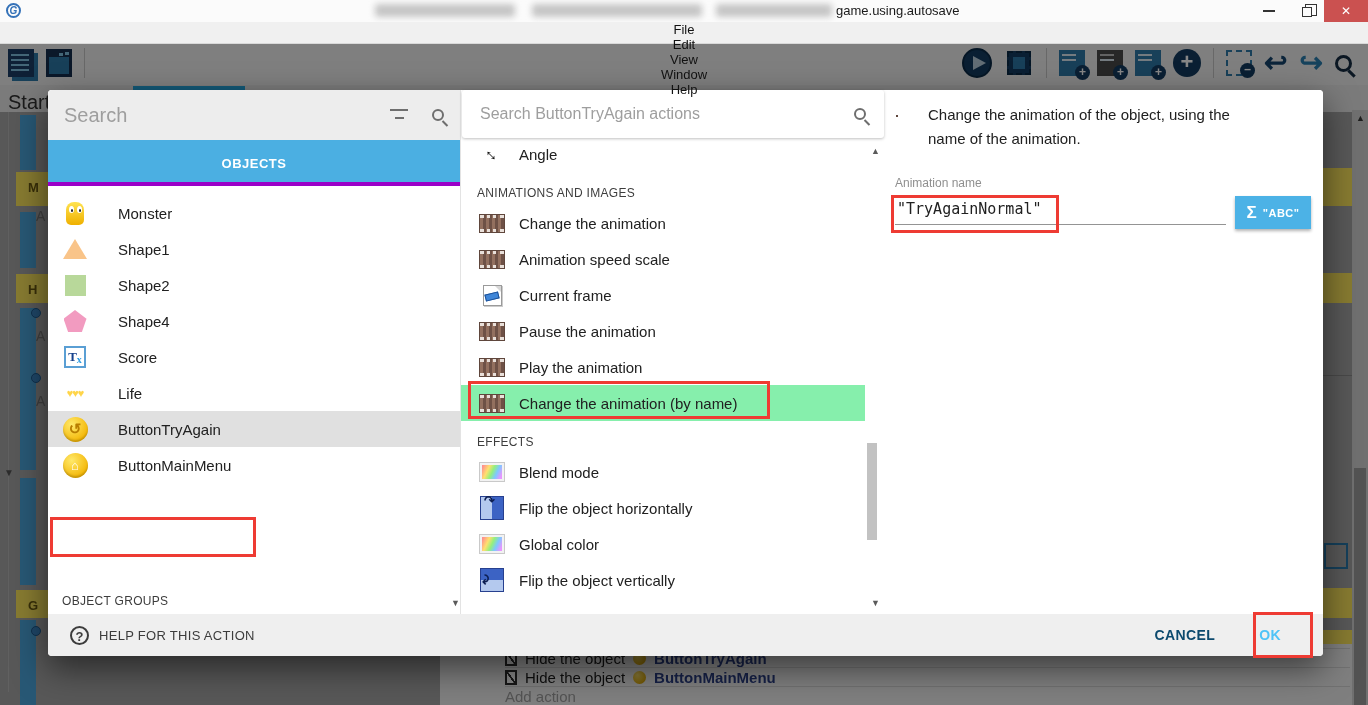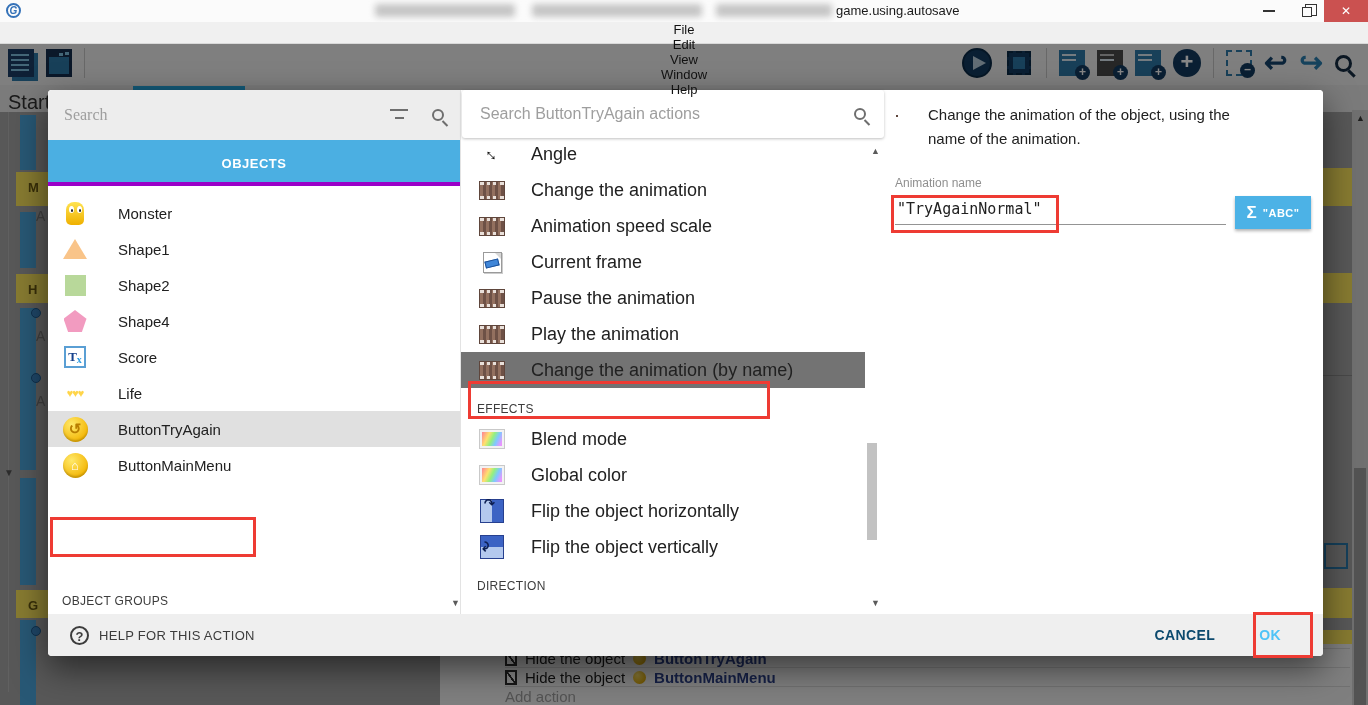--- a/index.html
+++ b/index.html
@@ -74,21 +74,21 @@
   .ic-dot { width:13px; height:13px; border-radius:50%; background:radial-gradient(circle at 35% 30%,#ffe36a,#d9a400 80%); flex:none; }
 
   
   .dialog { position:absolute; left:48px; top:90px; width:1275px; height:566px; z-index:20; background:#fff; border-radius:4px; box-shadow:0 12px 34px rgba(0,0,0,.55); }
   .panel { position:absolute; top:0; height:524px; overflow:hidden; }
   .panel-left { left:0; width:412px; border-top-left-radius:4px; }
   .panel-mid { left:412px; width:426px; border-left:1px solid #e3e3e3; }
   .panel-right { left:838px; width:437px; border-top-right-radius:4px; }
 
   .search-left { position:absolute; left:0; top:0; width:412px; height:50px; background:#ededed; border-top-left-radius:4px; display:flex; align-items:center; padding:0 16px; }
-  .search-left input { flex:1; border:none; background:transparent; outline:none; font-size:16px; color:#333; font-family:Liberation Serif, serif; }
+  .search-left input { flex:1; border:none; background:transparent; outline:none; font-size:20px; color:#333; font-family:Liberation Sans, sans-serif; }
   .search-left input::placeholder, .search-mid input::placeholder { color:#9e9e9e; }
   .filter-icon { width:18px; height:12px; margin-right:24px; background:
       linear-gradient(#6e6e6e,#6e6e6e) top center/18px 2px no-repeat,
       linear-gradient(#6e6e6e,#6e6e6e) bottom 2px center/9px 2px no-repeat; }
   .mag { width:12px; height:12px; border:2px solid #6e6e6e; border-radius:50%; position:relative; flex:none; }
   .mag::after { content:""; position:absolute; left:10px; top:9px; width:2px; height:7px; background:#6e6e6e; transform:rotate(-45deg); }
 
   .tabs { position:absolute; left:0; top:50px; width:412px; height:46px; background:#4bafe2; display:flex; }
   .tab { flex:1; display:flex; align-items:center; justify-content:center; font-size:13px; font-weight:bold; letter-spacing:.5px; color:#fff; position:relative; }
   .tab.active::after { content:""; position:absolute; left:0; bottom:0; width:100%; height:4px; background:#9a00c7; }
@@ -99,23 +99,23 @@
   .oicon { width:30px; height:30px; display:flex; align-items:center; justify-content:center; flex:none; }
   .row-label { margin-left:28px; font-size:15px; color:#212121; white-space:nowrap; }
   .groups-header { position:absolute; left:14px; top:504px; font-size:12px; color:#3d3d3d; letter-spacing:.3px; }
   .scroll-glyph { position:absolute; font-size:9px; color:#5a5a5a; }
 
   .search-mid { position:absolute; left:414px; top:0; width:422px; height:48px; background:#fff; border-radius:3px; box-shadow:0 1px 3px rgba(0,0,0,.25); display:flex; align-items:center; padding:0 18px; z-index:2; }
   .search-mid input { flex:1; border:none; background:transparent; outline:none; font-size:16px; color:#333; font-family:"Liberation Sans",sans-serif; }
 
   .action-list { position:absolute; left:413px; top:46px; width:404px; }
   .action-row { height:36px; display:flex; align-items:center; padding-left:18px; }
-  .action-row.selected { background:#737373; }
+  .action-row.selected { background:#86efac; }
   .aicon { width:26px; height:26px; display:flex; align-items:center; justify-content:center; flex:none; }
-  .action-label { margin-left:26px; font-size:18px; color:#212121; white-space:nowrap; }
+  .action-label { margin-left:14px; font-size:15px; color:#212121; white-space:nowrap; }
   .section-header { height:33px; padding:14px 0 0 16px; font-size:12px; color:#3d3d3d; letter-spacing:.3px; }
 
   .mid-thumb { position:absolute; left:819px; top:353px; width:10px; height:97px; background:#c2c2c2; }
 
   
   .desc-icon { position:absolute; left:849px; top:26px; }
   .desc-text { position:absolute; left:880px; top:13px; width:330px; font-size:15px; line-height:24px; color:#212121; }
   .field-label { position:absolute; left:847px; top:86px; font-size:12px; color:#8f8f8f; }
   .anim-input { position:absolute; left:847px; top:106px; width:331px; border:none; outline:none; background:transparent; border-bottom:1px solid #949494; font-family:"DejaVu Sans Mono",monospace; font-size:15px; color:#212121; padding:4px 0 6px 2px; }
   .sigma-btn { position:absolute; left:1187px; top:106px; width:76px; height:33px; background:#4cb2e6; border:none; color:#fff; display:flex; align-items:center; justify-content:center; gap:6px; box-shadow:0 2px 3px rgba(0,0,0,.3); cursor:pointer; }
@@ -359,20 +359,21 @@
       <input placeholder="Search ButtonTryAgain actions" style="">
       <span class="mag"></span>
     </div>
     <div class="action-list" id="action-list">
         <div class="action-row">
           <span class="aicon">
             <span class="ic-angle"></span>
           </span>
           <span class="action-label">Angle</span>
         </div>
+        <div class="section-header">ANIMATIONS AND IMAGES</div>
         <div class="action-row">
           <span class="aicon">
             <span class="ic-film"></span>
           </span>
           <span class="action-label">Change the animation</span>
         </div>
         <div class="action-row">
           <span class="aicon">
             <span class="ic-film"></span>
           </span>
@@ -404,29 +405,29 @@
         </div>
         <div class="section-header">EFFECTS</div>
         <div class="action-row">
           <span class="aicon">
             <span class="ic-rainbow"></span>
           </span>
           <span class="action-label">Blend mode</span>
         </div>
         <div class="action-row">
           <span class="aicon">
+            <span class="ic-flip-h"></span>
+          </span>
+          <span class="action-label">Flip the object horizontally</span>
+        </div>
+        <div class="action-row">
+          <span class="aicon">
             <span class="ic-rainbow"></span>
           </span>
           <span class="action-label">Global color</span>
-        </div>
-        <div class="action-row">
-          <span class="aicon">
-            <span class="ic-flip-h"></span>
-          </span>
-          <span class="action-label">Flip the object horizontally</span>
         </div>
         <div class="action-row">
           <span class="aicon">
             <span class="ic-flip-v"></span>
           </span>
           <span class="action-label">Flip the object vertically</span>
         </div>
         <div class="section-header">DIRECTION</div>
       </div>
     <div class="scroll-glyph" style="left:823px;top:56px">▲</div>

